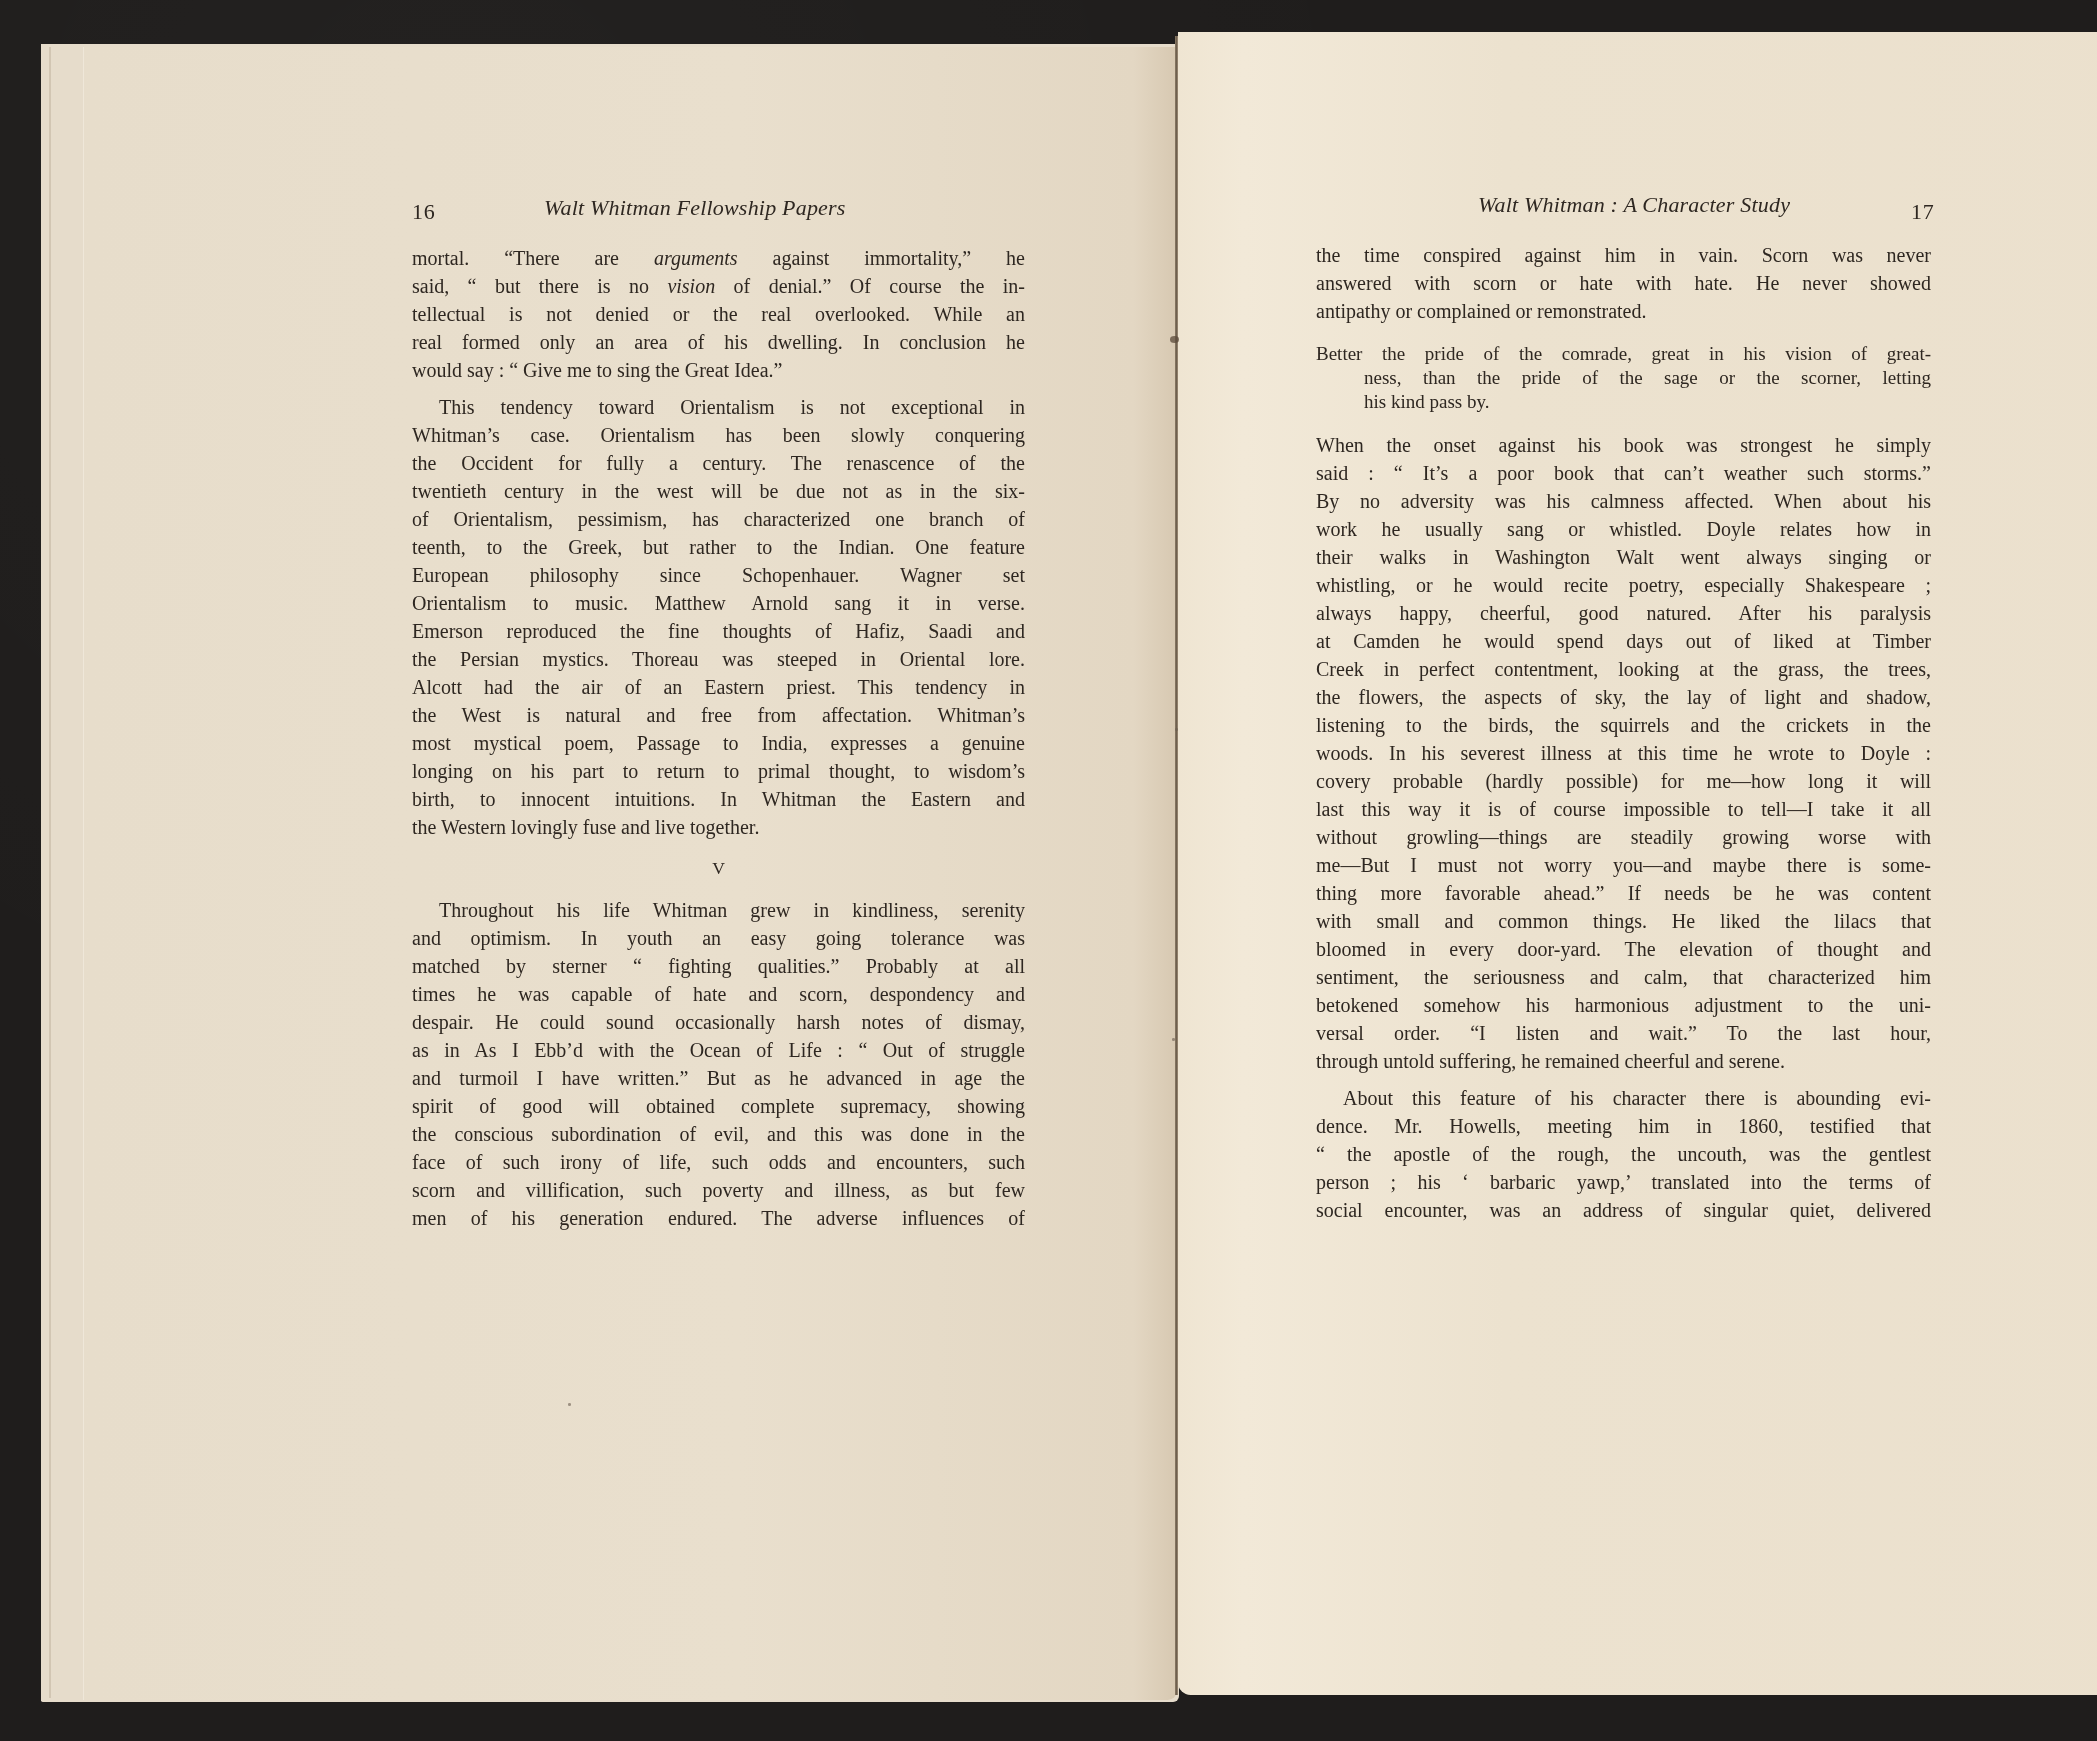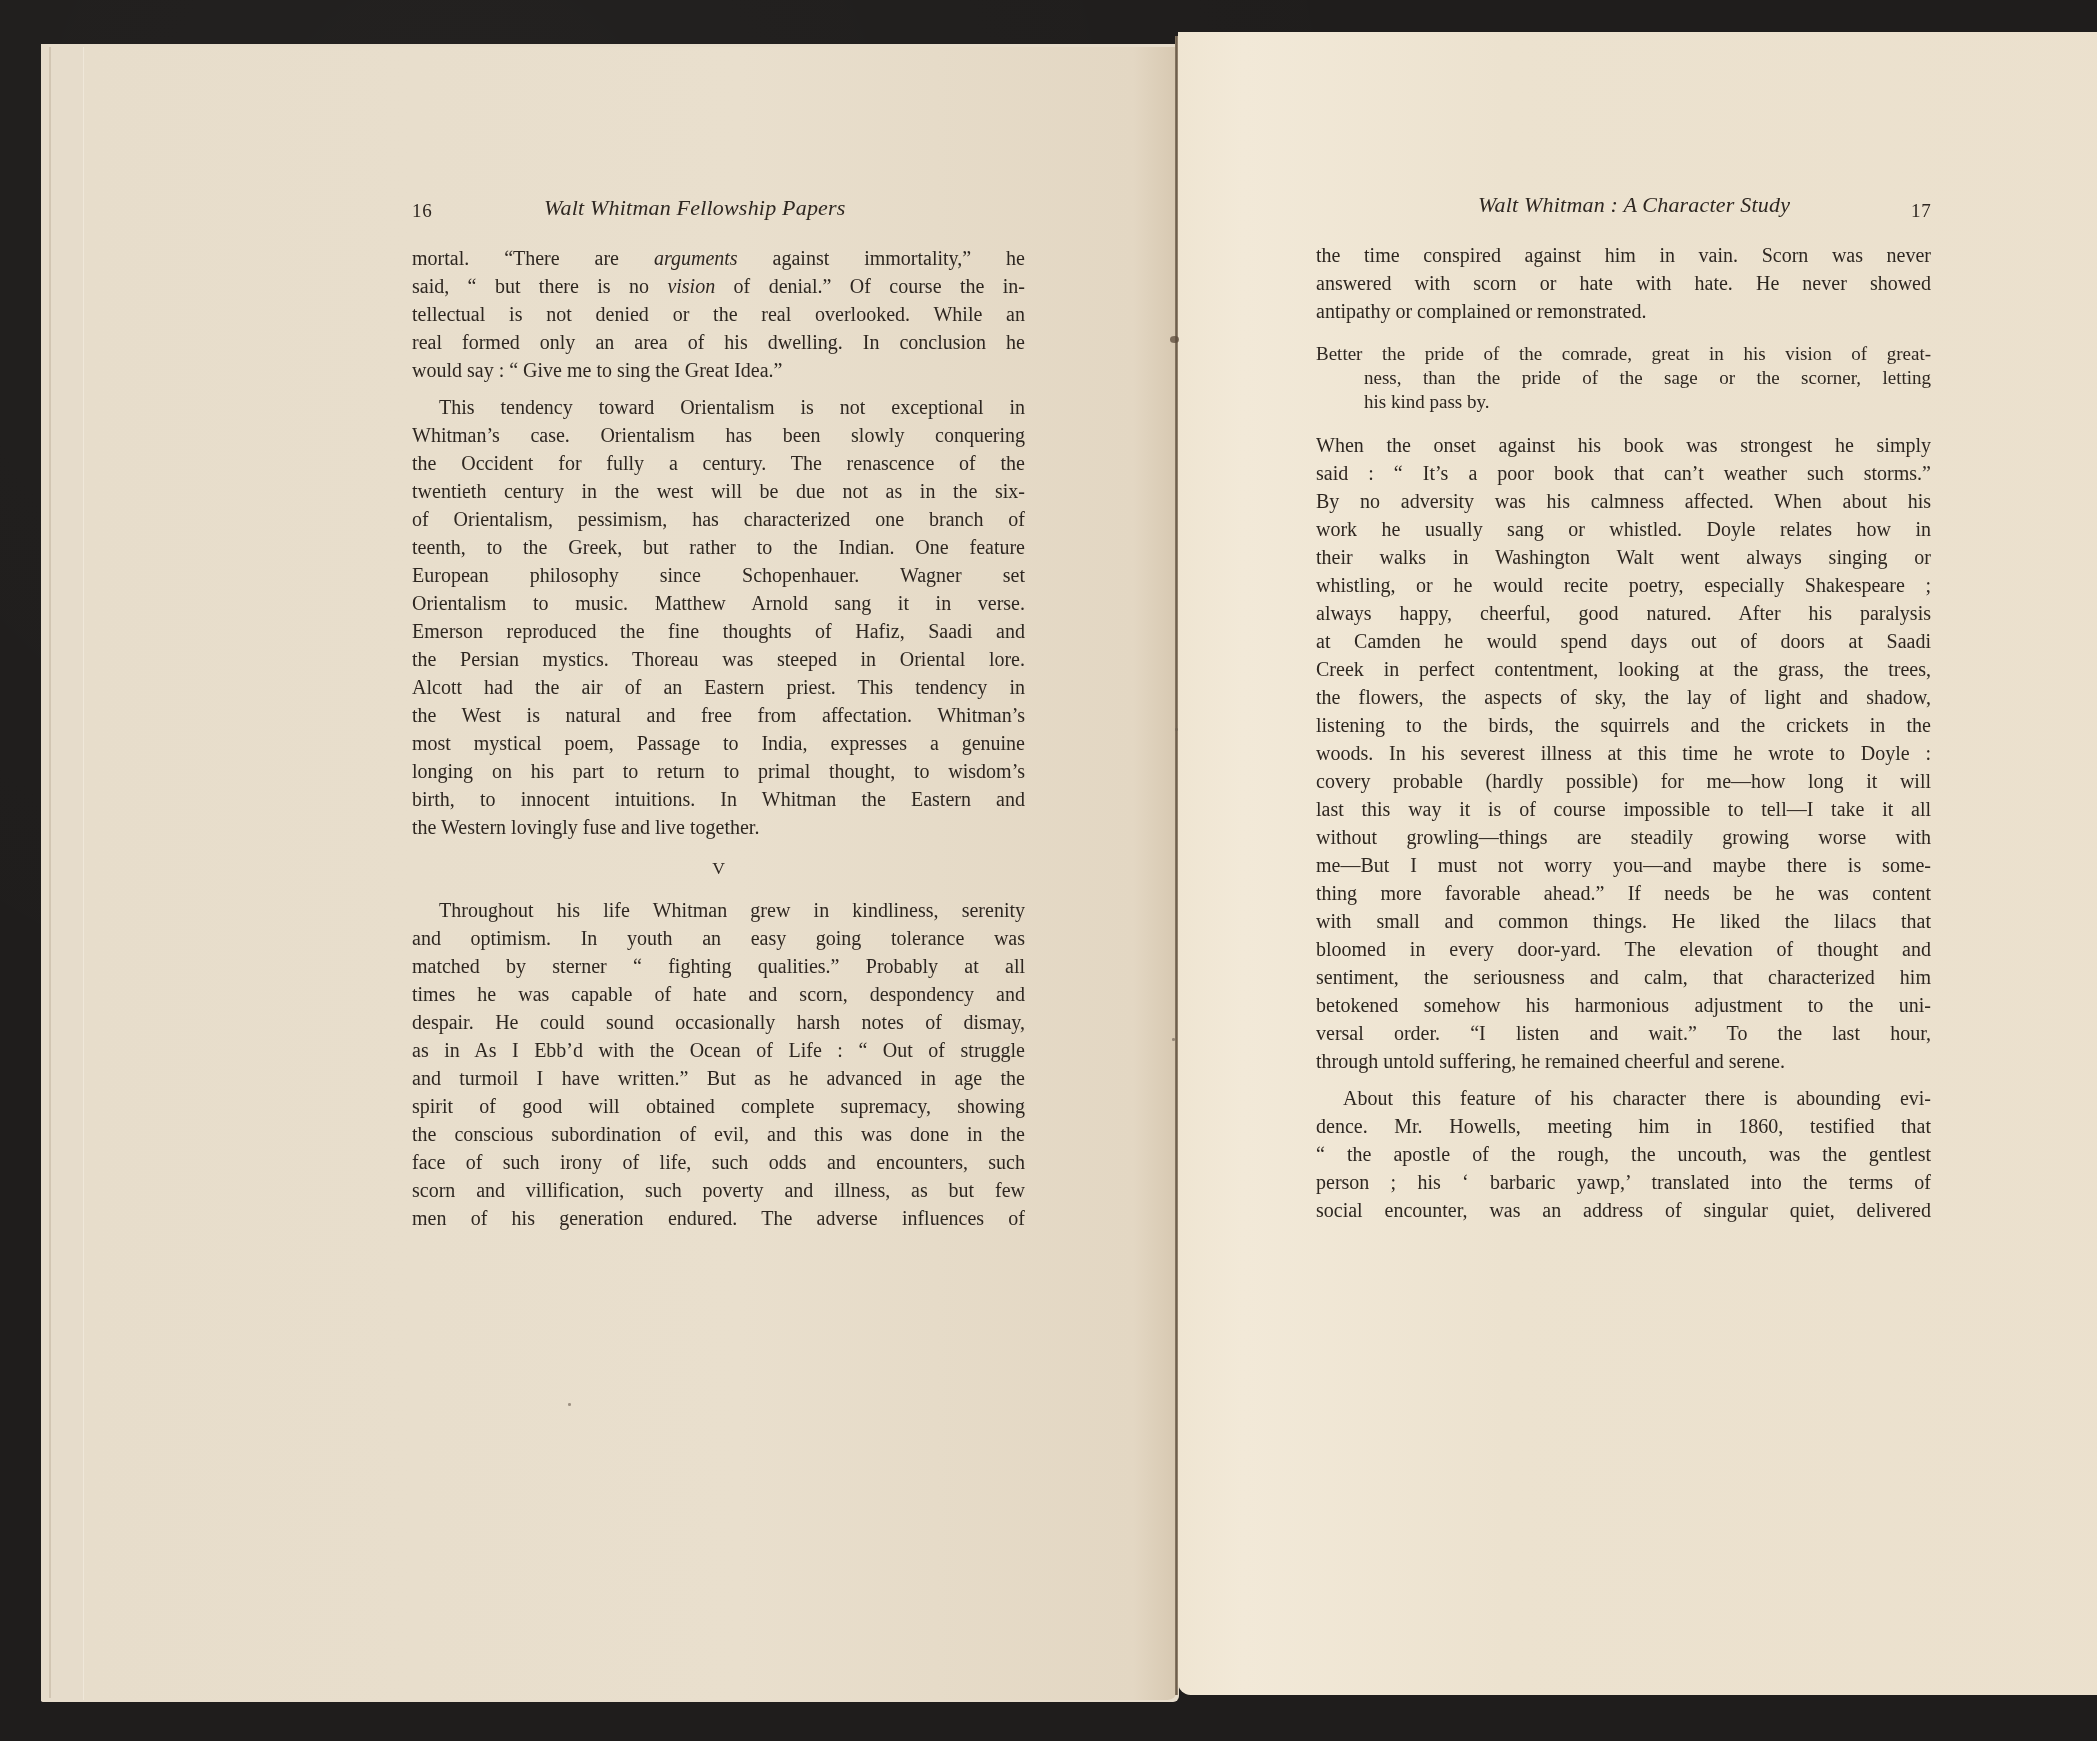--- a/index.html
+++ b/index.html
@@ -38,21 +38,21 @@
   .right-page {
     position: absolute; left: 1178px; top: 32px; width: 1086px; height: 1663px;
     background: linear-gradient(90deg, #efe5d2 0%, #f2e9d8 6%, #ece2cf 30%, #ebe0cd 100%);
     border-radius: 0 0 1.7px 12.6px;
   }
   .staple-hole {
     position: absolute; width: 9.2px; height: 6.7px; border-radius: 50%;
     background: #5b4a3a; opacity: 0.75;
   }
   .speck { position: absolute; width: 2.5px; height: 2.5px; border-radius: 50%; background: #6b5e50; opacity: .6; }
-  .page-num { position: absolute; font-size: 19px; line-height: 1; letter-spacing: 0.8px; }
+  .page-num { position: absolute; font-size: 22px; line-height: 1; letter-spacing: 0.8px; }
   .head-title { position: absolute; font-style: italic; font-size: 22px; line-height: 1; letter-spacing: 0.2px; }
 
   .col { position: absolute; width: 613px; }
   .line {
     height: 28px; line-height: 28px;
     font-size: 20px;
     text-align: justify; text-align-last: justify;
     white-space: nowrap; overflow: visible;
   }
   .line.last { text-align-last: left; }
@@ -143,21 +143,21 @@
     </div>
     <div class="bq-gap"></div>
     <div>
       <div class="line">When the onset against his book was strongest he simply</div>
       <div class="line">said :  “ It’s a poor book that can’t weather such storms.”</div>
       <div class="line">By no adversity was his calmness affected.  When about his</div>
       <div class="line">work he usually sang or whistled.  Doyle relates how in</div>
       <div class="line">their walks in Washington Walt went always singing or</div>
       <div class="line">whistling, or he would recite poetry, especially Shakespeare ;</div>
       <div class="line">always happy, cheerful, good natured.  After his paralysis</div>
-      <div class="line">at Camden he would spend days out of doors at Saadi</div>
+      <div class="line">at Camden he would spend days out of liked at Timber</div>
       <div class="line">Creek in perfect contentment, looking at the grass, the trees,</div>
       <div class="line">the flowers, the aspects of sky, the lay of light and shadow,</div>
       <div class="line">listening to the birds, the squirrels and the crickets in the</div>
       <div class="line">woods.  In his severest illness at this time he wrote to Doyle :</div>
       <div class="line">covery probable (hardly possible) for me—how long it will</div>
       <div class="line">last this way it is of course impossible to tell—I take it all</div>
       <div class="line">without growling—things are steadily growing worse with</div>
       <div class="line">me—But I must not worry you—and maybe there is some-</div>
       <div class="line">thing more favorable ahead.”  If needs be he was content</div>
       <div class="line">with small and common things.  He liked the lilacs that</div>

